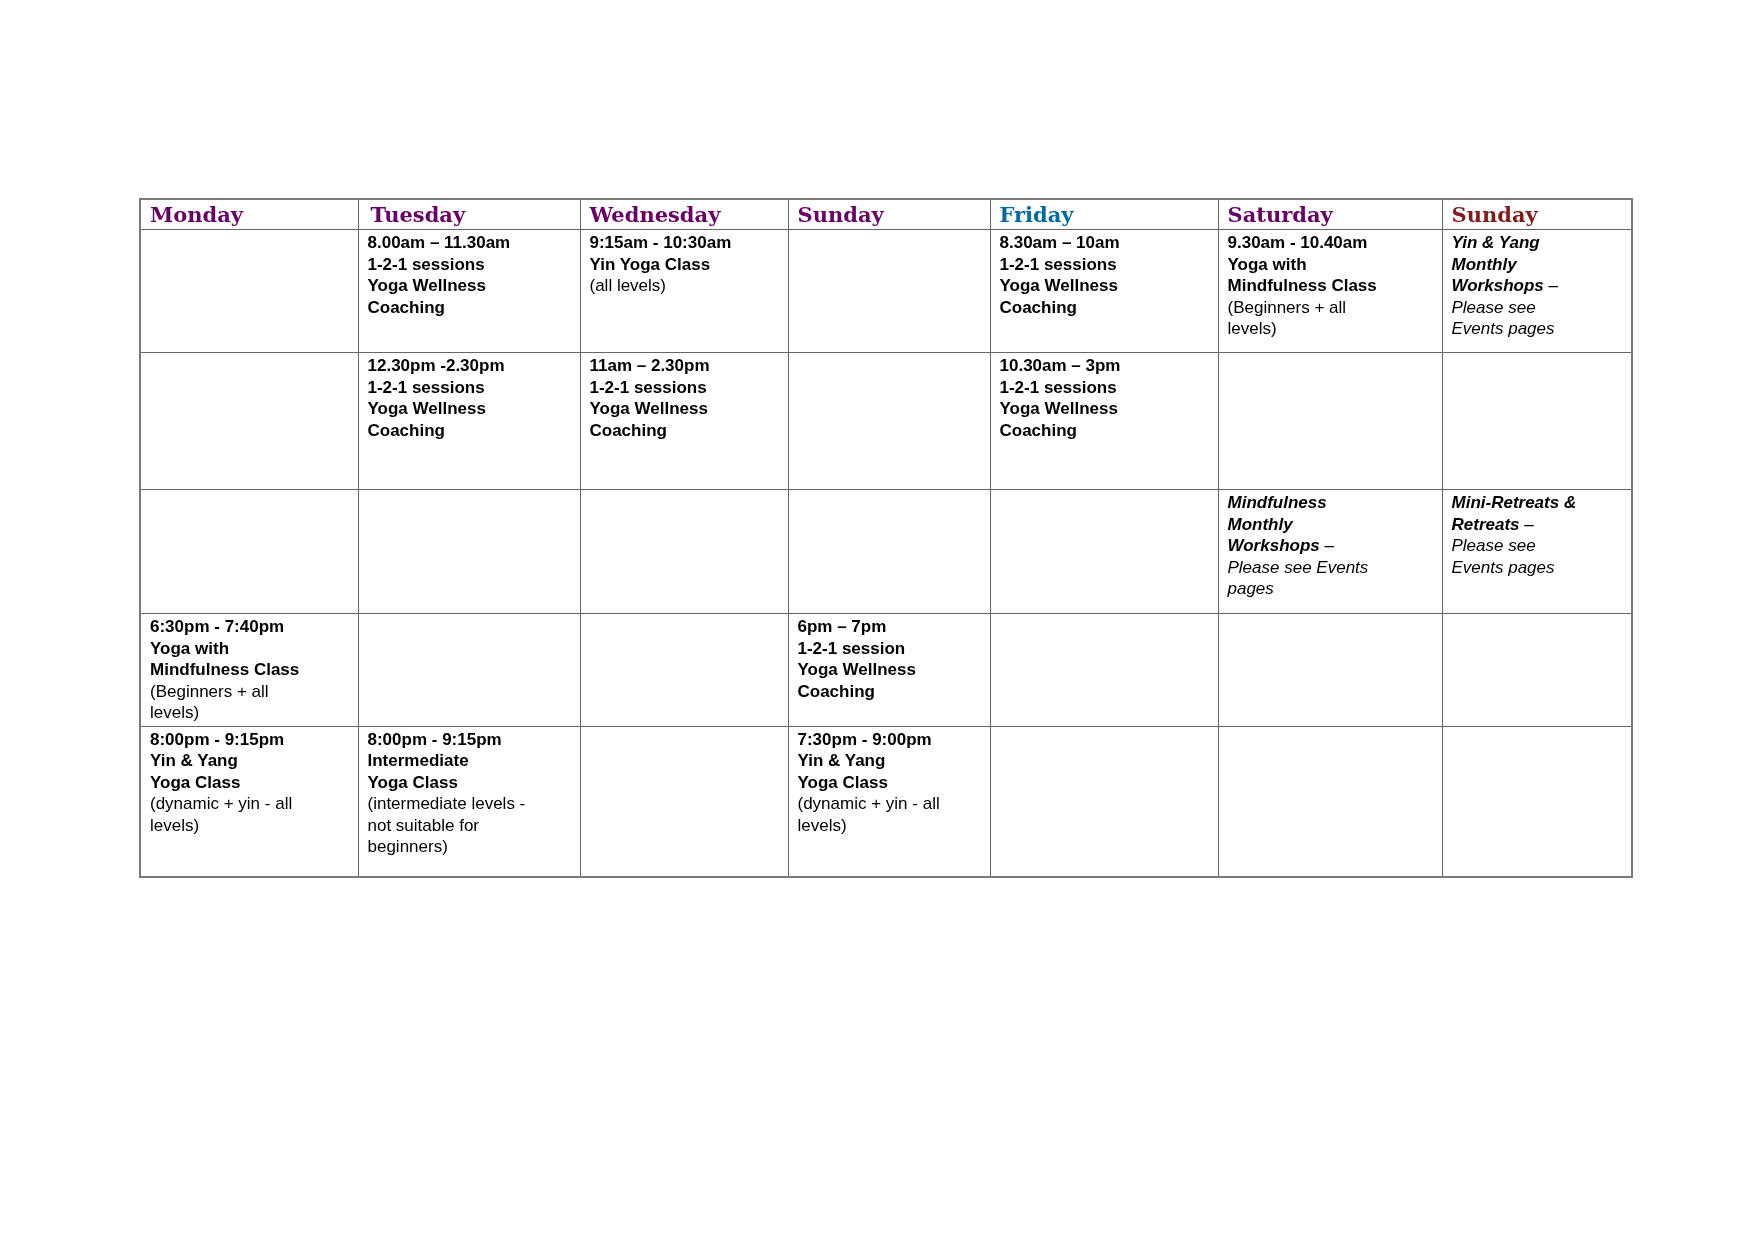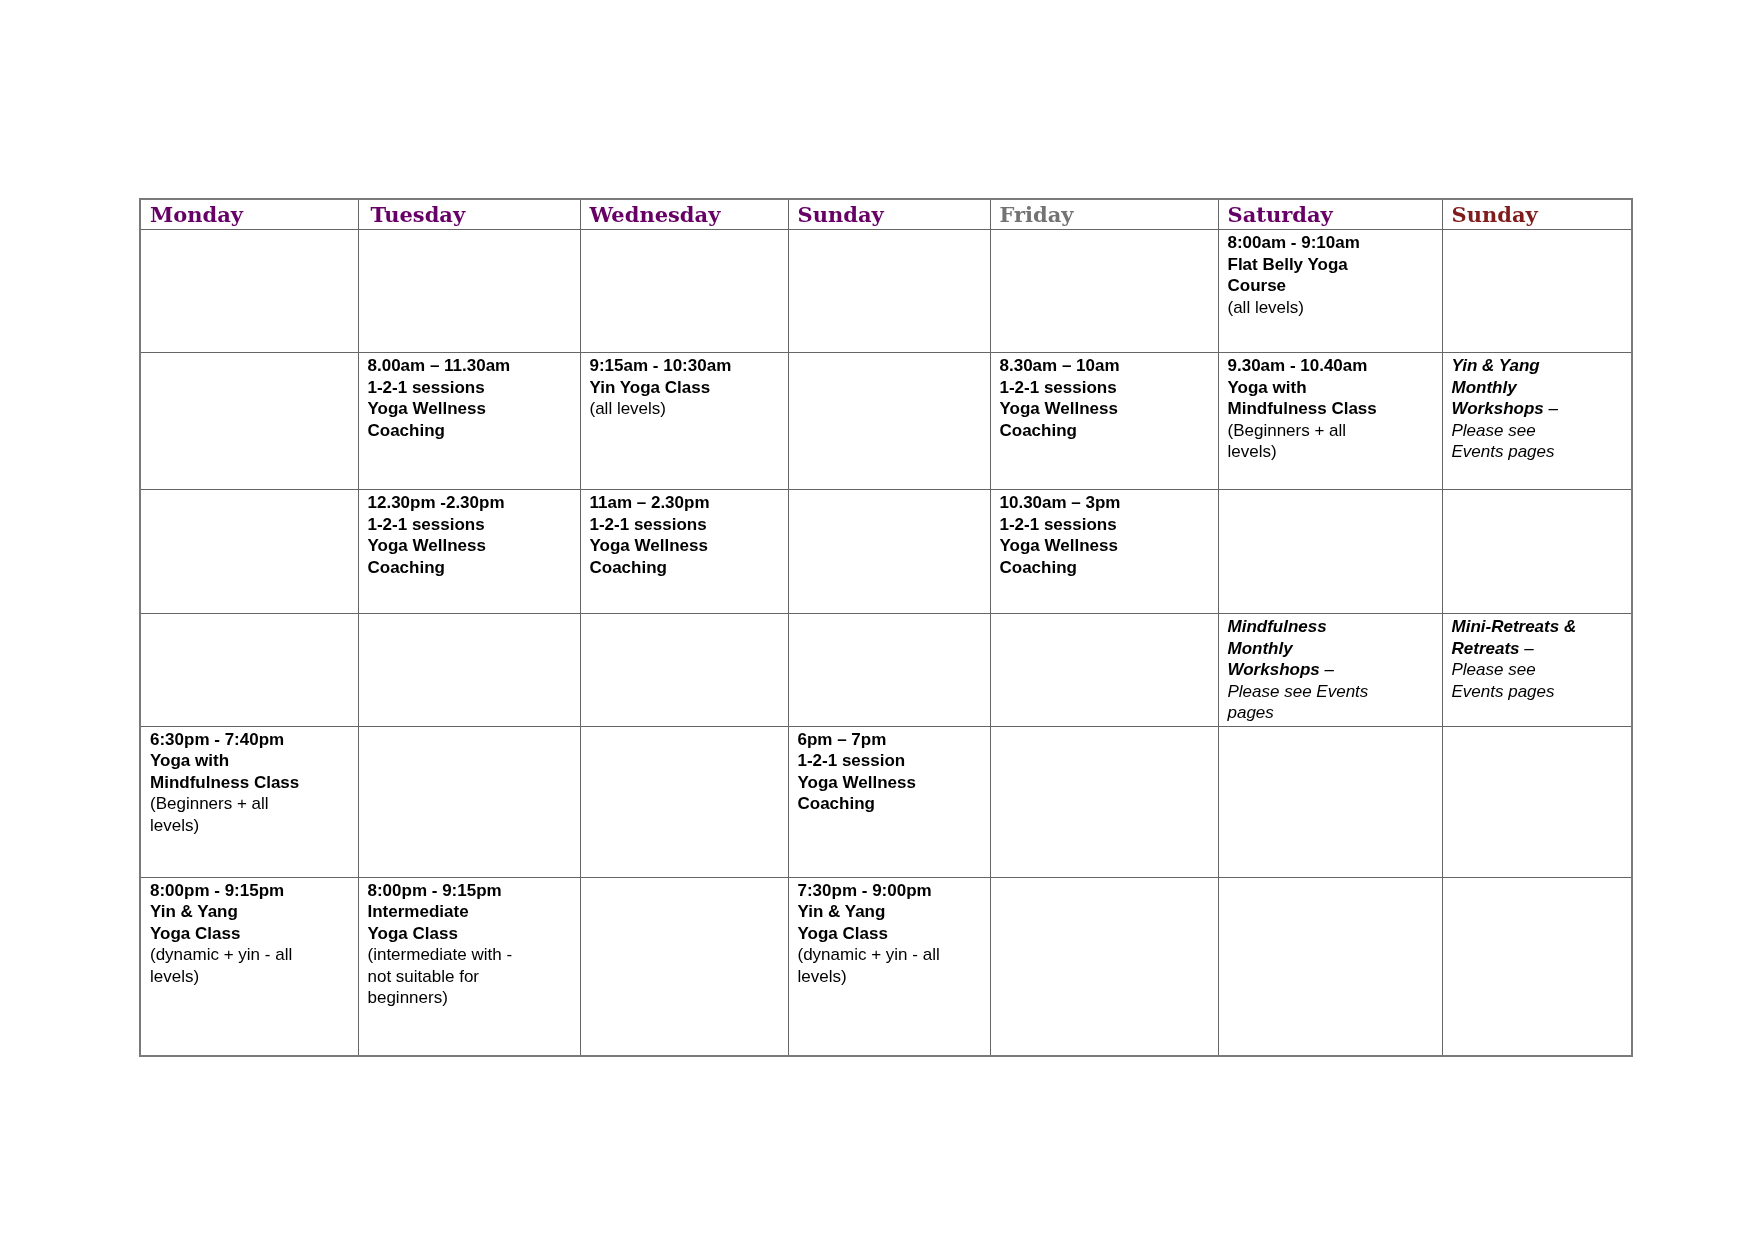--- a/index.html
+++ b/index.html
@@ -80,42 +80,28 @@
       <col class="c4">
         <col class="c5">
         <col class="c6">
     </colgroup>
     <thead>
       <tr class="hdr">
         <th class="day" style="color: rgb(102, 0, 102);">Monday</th>
         <th class="day" style="color: rgb(102, 0, 102); padding-left: 12px;">Tuesday</th>
         <th class="day" style="color: rgb(102, 0, 102);">Wednesday</th>
         <th class="day" style="color: rgb(102, 0, 102);">Sunday</th>
-        <th class="day" style="color: #737373;">Friday</th>
+        <th class="day" style="color: #0369a1;">Friday</th>
         <th class="day" style="color: rgb(102, 0, 102);">Saturday</th>
         <th class="day" style="color: #7f1d1d;">Sunday</th>
       </tr>
     </thead>
     <tbody id="schedule-body">
         <tr>
           <td class="cell"></td>
-          <td class="cell"></td>
-          <td class="cell"></td>
-          <td class="cell"></td>
-          <td class="cell"></td>
-          <td class="cell">
-            <div class="line"><span class="s-b">8:00am - 9:10am</span></div>
-            <div class="line"><span class="s-b">Flat Belly Yoga</span></div>
-            <div class="line"><span class="s-b">Course</span></div>
-            <div class="line"><span class="s-r">(all levels)</span></div>
-          </td>
-          <td class="cell"></td>
-        </tr>
-        <tr>
-          <td class="cell"></td>
           <td class="cell">
             <div class="line"><span class="s-b">8.00am – 11.30am</span></div>
             <div class="line"><span class="s-b">1-2-1 sessions</span></div>
             <div class="line"><span class="s-b">Yoga Wellness</span></div>
             <div class="line"><span class="s-b">Coaching</span></div>
           </td>
           <td class="cell">
             <div class="line"><span class="s-b">9:15am - 10:30am</span></div>
             <div class="line"><span class="s-b">Yin Yoga Class</span></div>
             <div class="line"><span class="s-r">(all levels)</span></div>
@@ -211,21 +197,21 @@
             <div class="line"><span class="s-b">8:00pm - 9:15pm</span></div>
             <div class="line"><span class="s-b">Yin &amp; Yang</span></div>
             <div class="line"><span class="s-b">Yoga Class</span></div>
             <div class="line"><span class="s-r">(dynamic + yin - all</span></div>
             <div class="line"><span class="s-r">levels)</span></div>
           </td>
           <td class="cell">
             <div class="line"><span class="s-b">8:00pm - 9:15pm</span></div>
             <div class="line"><span class="s-b">Intermediate</span></div>
             <div class="line"><span class="s-b">Yoga Class</span></div>
-            <div class="line"><span class="s-r">(intermediate with -</span></div>
+            <div class="line"><span class="s-r">(intermediate levels -</span></div>
             <div class="line"><span class="s-r">not suitable for</span></div>
             <div class="line"><span class="s-r">beginners)</span></div>
           </td>
           <td class="cell"></td>
           <td class="cell">
             <div class="line"><span class="s-b">7:30pm - 9:00pm</span></div>
             <div class="line"><span class="s-b">Yin &amp; Yang</span></div>
             <div class="line"><span class="s-b">Yoga Class</span></div>
             <div class="line"><span class="s-r">(dynamic + yin - all</span></div>
             <div class="line"><span class="s-r">levels)</span></div>

